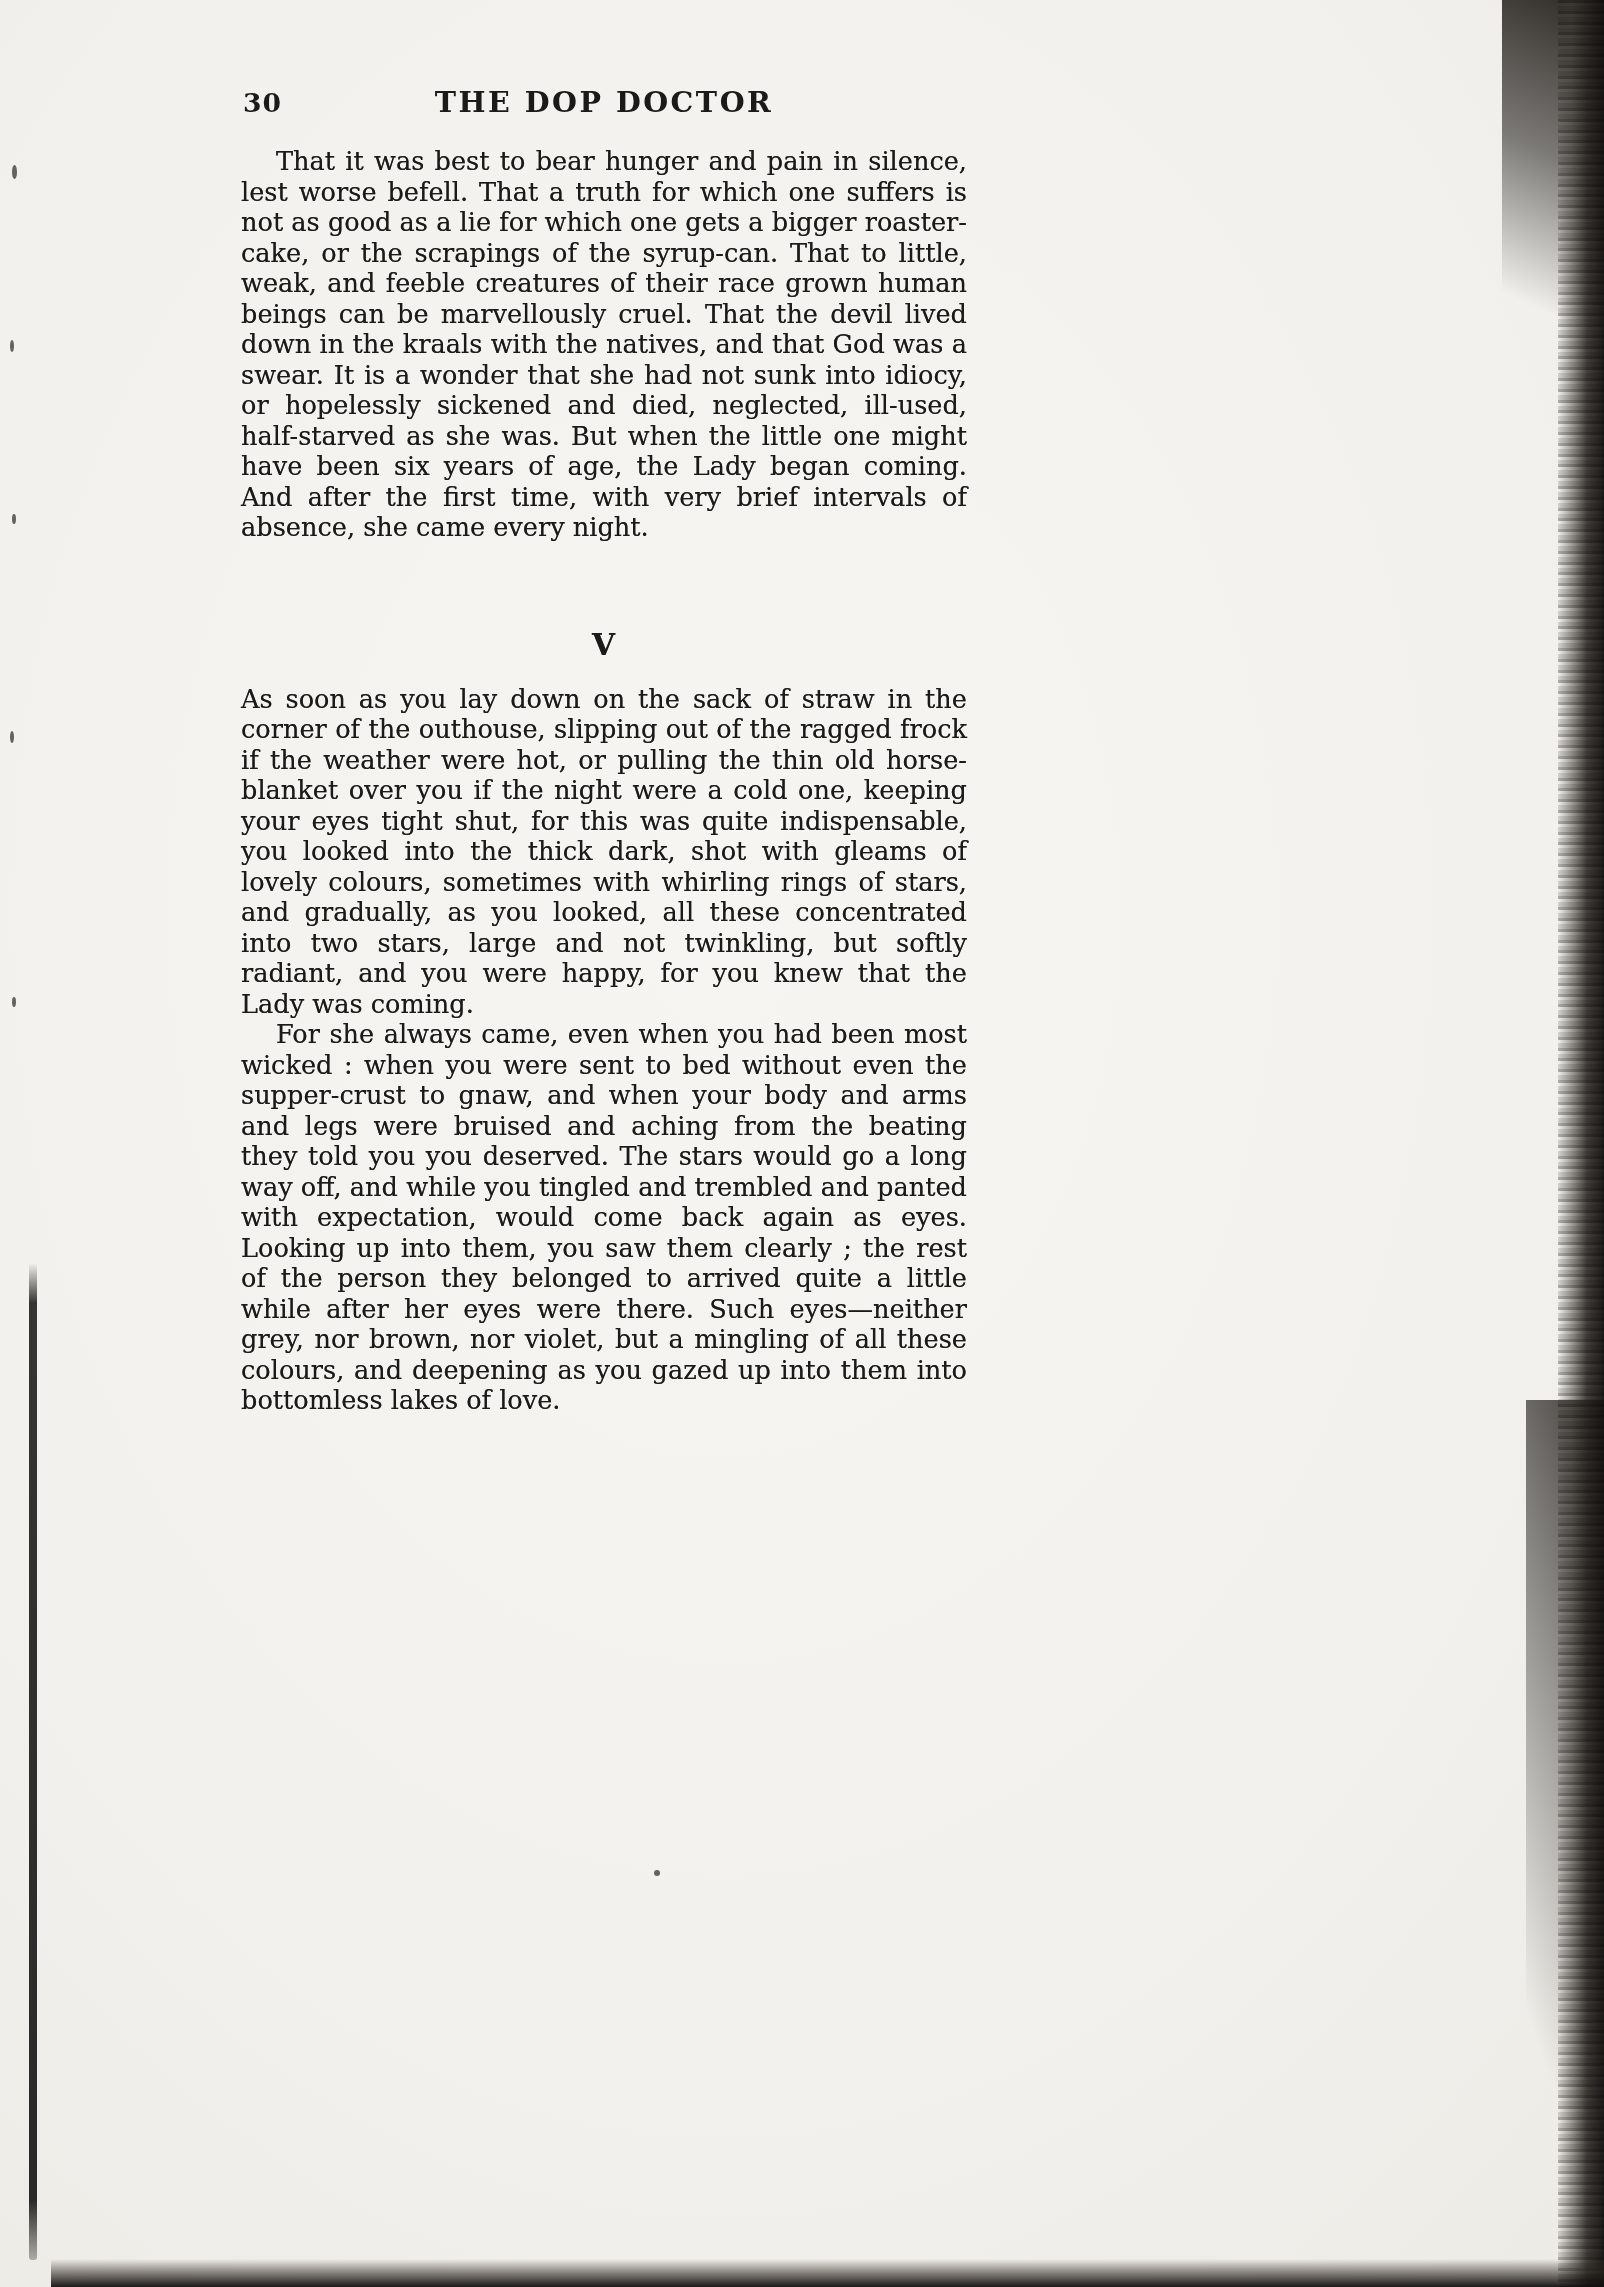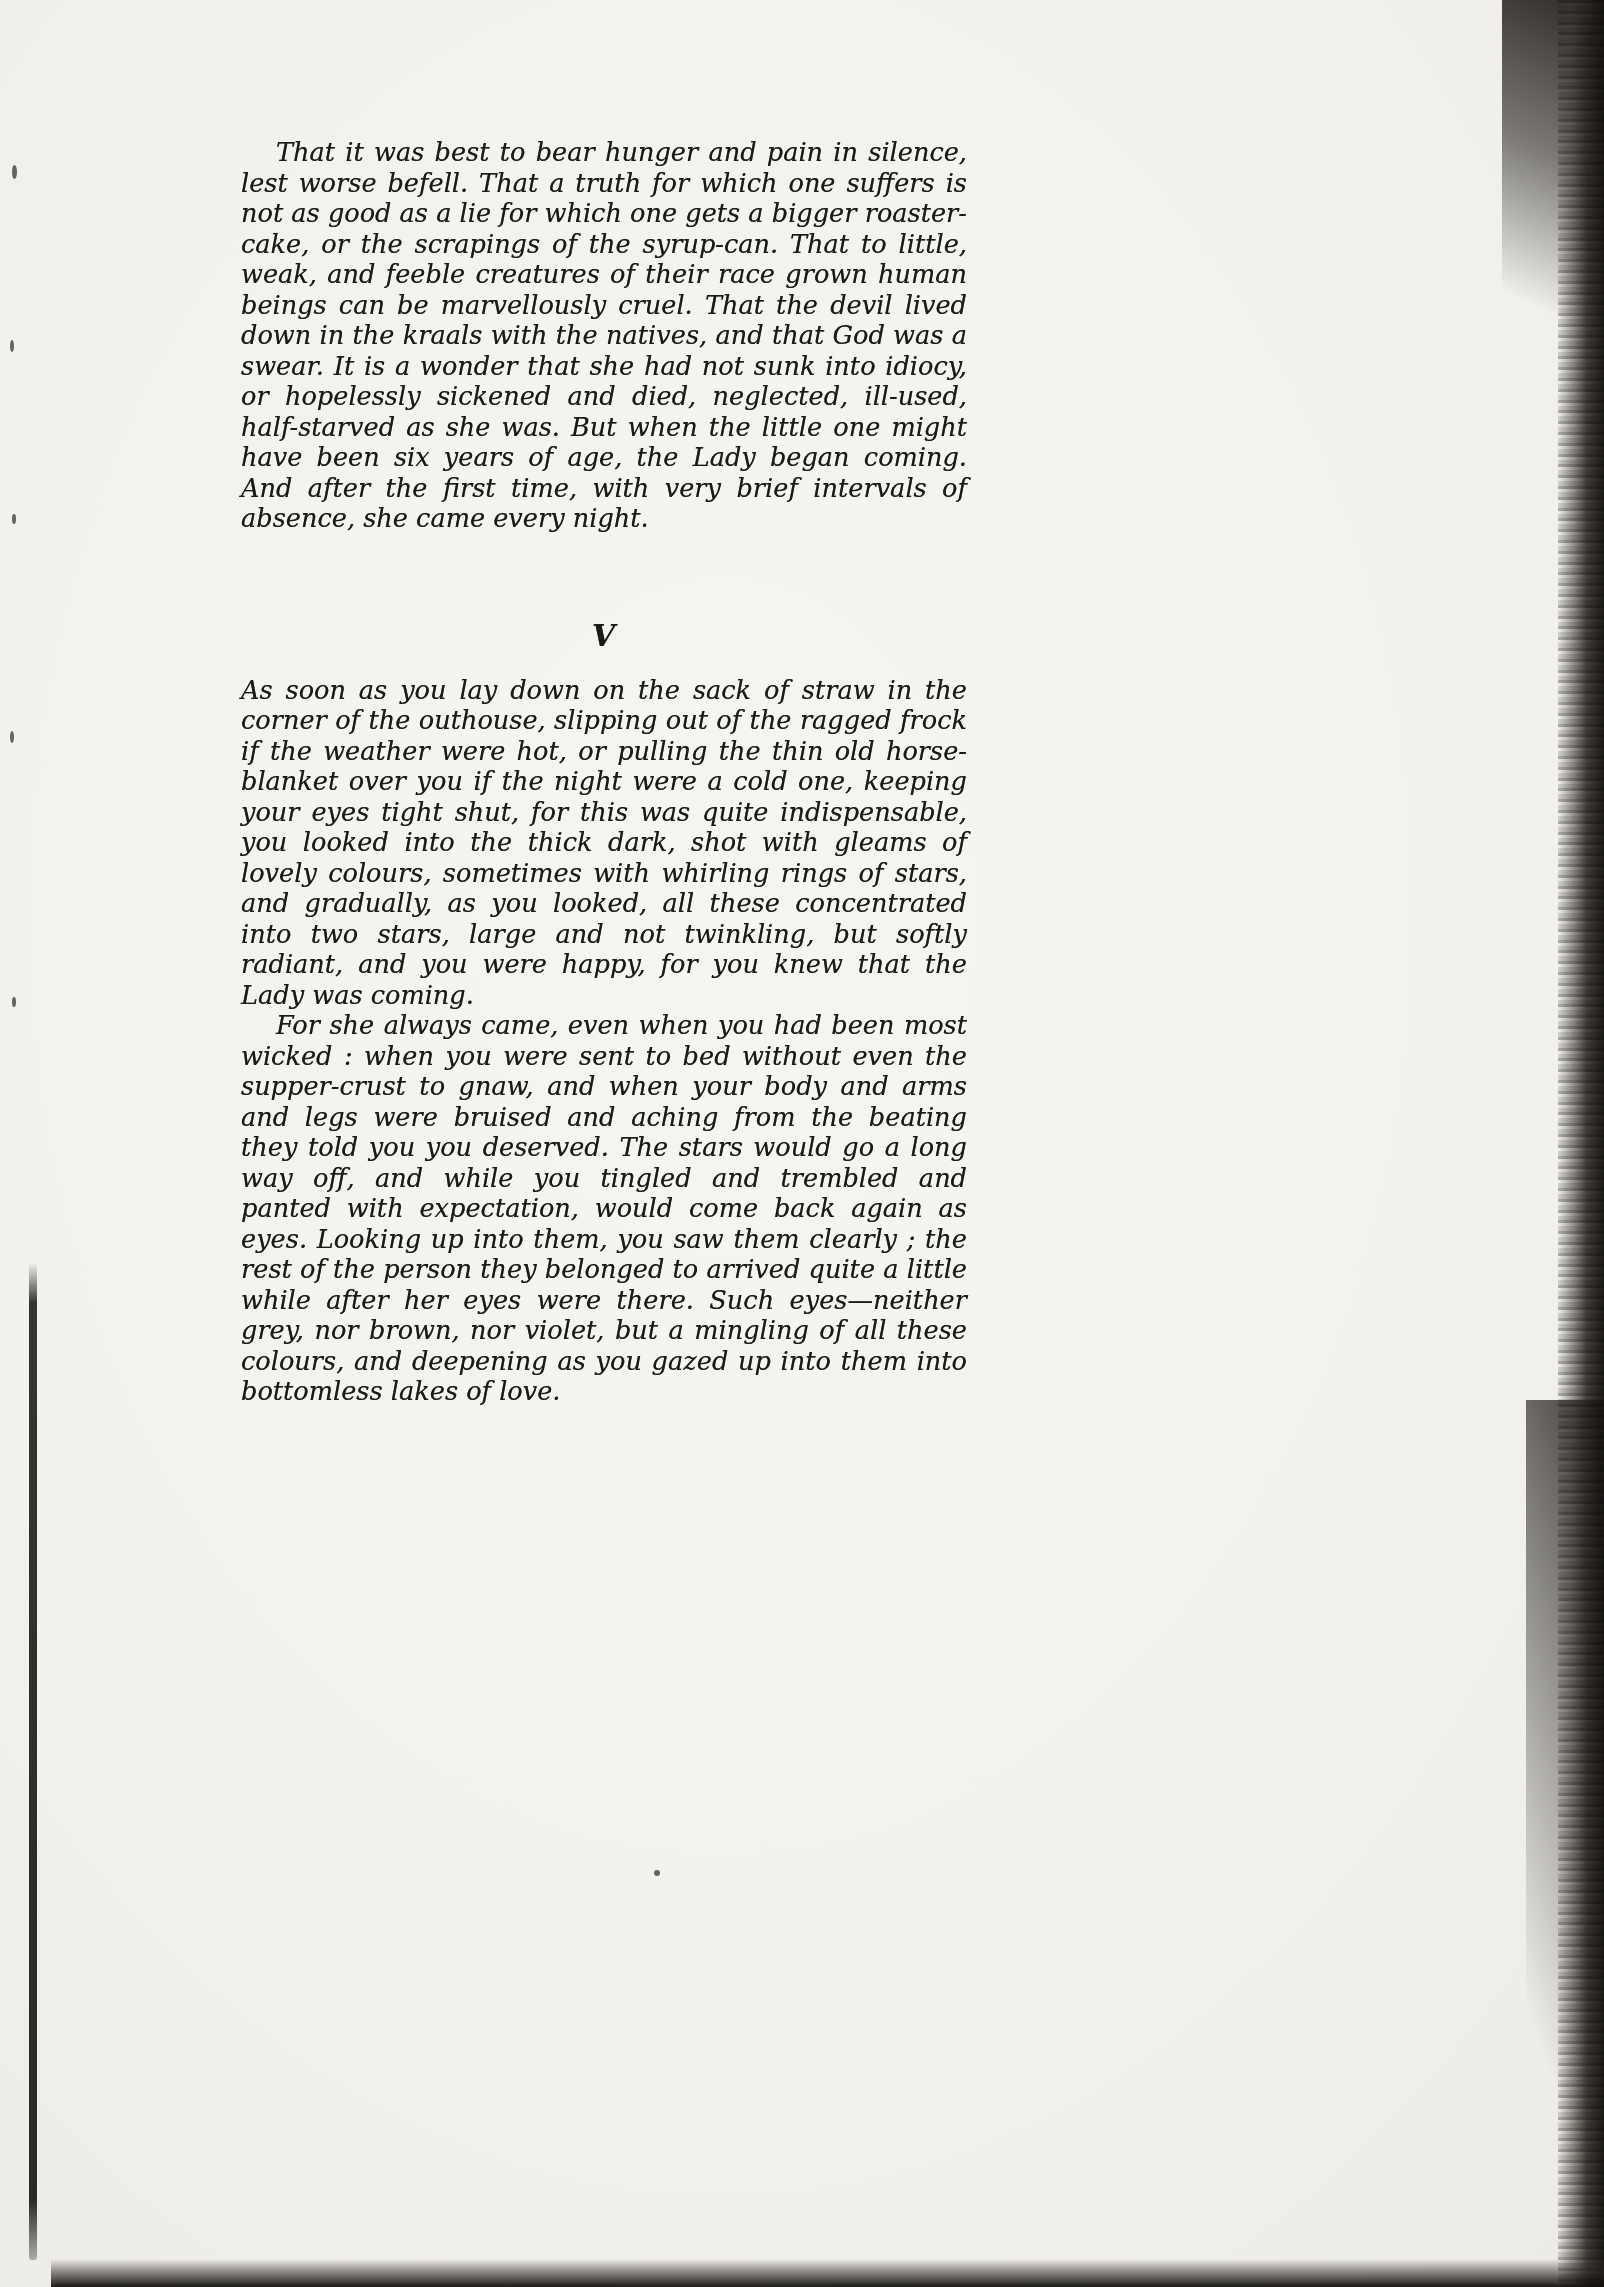--- a/index.html
+++ b/index.html
@@ -39,27 +39,26 @@
     text-align: center;
     font-size: 28.6px;
     font-weight: bold;
     letter-spacing: 2.5px;
   }
 
   
   .text-block {
     position: absolute;
     left: 241px;
-    top: 137px;
+    top: 146px;
     width: 726px;
     font-size: 25.6px;
     line-height: 30.5px;
     text-align: justify;
     text-shadow: 0 0 0.6px rgba(20, 18, 16, 0.65);
-    font-style: italic;
   }
   .text-block p {
     margin: 0;
   }
   .text-block p.indent {
     text-indent: 35px;
   }
   .section-heading {
     margin-top: 87px;
     margin-bottom: 23.6px;
@@ -148,20 +147,24 @@
   .speck.s3 { left: 11.8px; top: 514px;  width: 3.9px; height: 9.9px; }
   .speck.s4 { left: 9.9px; top: 731px;  width: 3.9px; height: 11.8px; }
   .speck.s5 { left: 11.8px; top: 997px; width: 3.9px; height: 9.9px; }
   .speck.s6 { left: 654px; top: 1870px; width: 5.9px; height: 5.9px; }
 </style>
 </head>
 <body>
 
 <div class="scan-page">
 
+  <div class="header-row">
+    <span class="page-num">30</span>
+    <span class="running-title">THE DOP DOCTOR</span>
+  </div>
 
   <div class="text-block">
     <p class="indent">That it was best to bear hunger and pain in silence, lest worse befell.  That a truth for which one suffers is not as good as a lie for which one gets a bigger roaster-cake, or the scrapings of the syrup-can.  That to little, weak, and feeble creatures of their race grown human beings can be marvellously cruel.  That the devil lived down in the kraals with the natives, and that God was a swear.  It is a wonder that she had not sunk into idiocy, or hopelessly sickened and died, neglected, ill-used, half-starved as she was.  But when the little one might have been six years of age, the Lady began coming.  And after the first time, with very brief intervals of absence, she came every night.</p>
 
     <div class="section-heading">V</div>
 
     <p>As soon as you lay down on the sack of straw in the corner of the outhouse, slipping out of the ragged frock if the weather were hot, or pulling the thin old horse-blanket over you if the night were a cold one, keeping your eyes tight shut, for this was quite indispensable, you looked into the thick dark, shot with gleams of lovely colours, sometimes with whirling rings of stars, and gradually, as you looked, all these concentrated into two stars, large and not twinkling, but softly radiant, and you were happy, for you knew that the Lady was coming.</p>
 
     <p class="indent">For she always came, even when you had been most wicked : when you were sent to bed without even the supper-crust to gnaw, and when your body and arms and legs were bruised and aching from the beating they told you you deserved.  The stars would go a long way off, and while you tingled and trembled and panted with expectation, would come back again as eyes.  Looking up into them, you saw them clearly ; the rest of the person they belonged to arrived quite a little while after her eyes were there.  Such eyes—neither grey, nor brown, nor violet, but a mingling of all these colours, and deepening as you gazed up into them into bottomless lakes of love.</p>
 

